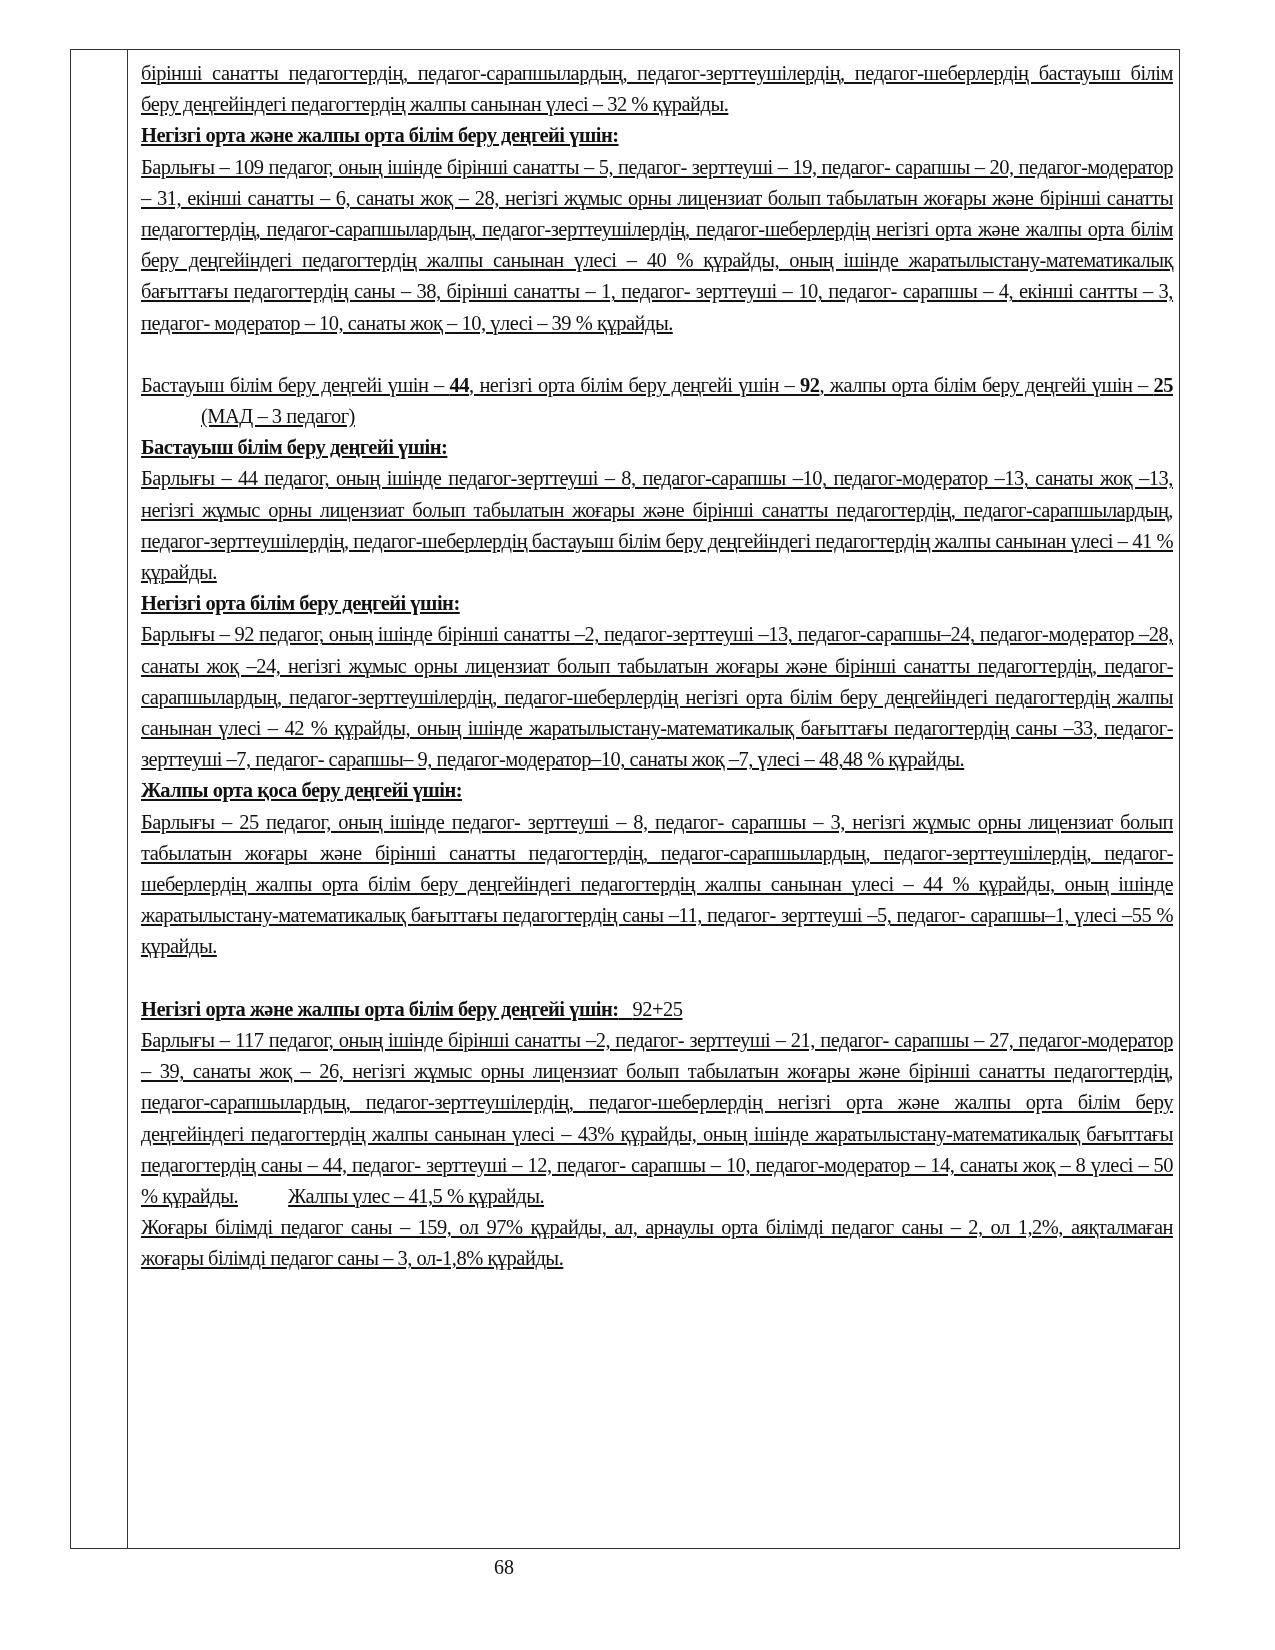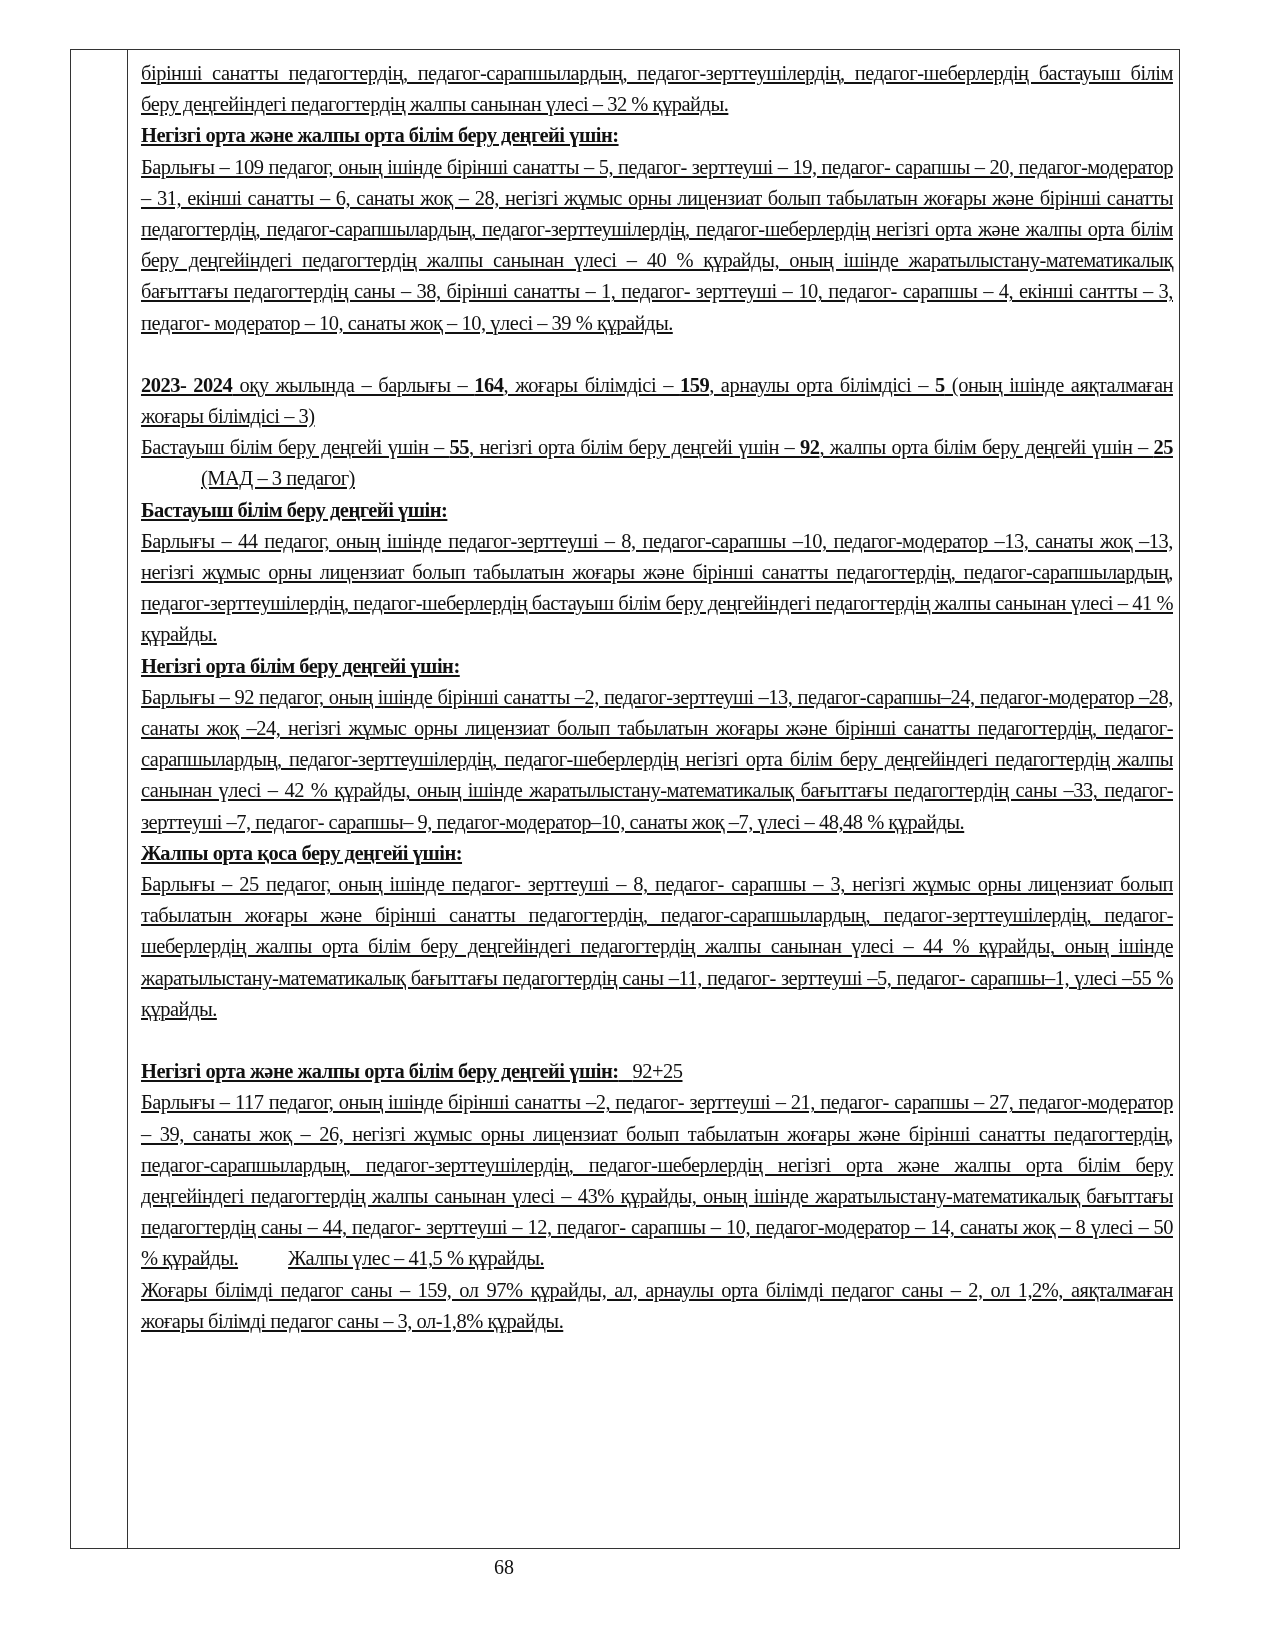--- a/index.html
+++ b/index.html
@@ -22,23 +22,22 @@
 <body>
 
 <div class="table">
   <div class="col-divider"></div>
   <div class="content">
     <p>бірінші санатты педагогтердің, педагог-сарапшылардың, педагог-зерттеушілердің, педагог-шеберлердің бастауыш білім беру деңгейіндегі педагогтердің жалпы санынан үлесі – 32 %  құрайды.</p>
     <p class="h">Негізгі орта және жалпы орта білім беру деңгейі үшін:</p>
     <p>Барлығы – 109 педагог, оның ішінде  бірінші санатты – 5, педагог- зерттеуші – 19, педагог- сарапшы – 20,  педагог-модератор – 31, екінші санатты – 6, санаты жоқ – 28, негізгі жұмыс орны лицензиат болып табылатын жоғары және бірінші санатты педагогтердің, педагог-сарапшылардың, педагог-зерттеушілердің, педагог-шеберлердің негізгі орта және жалпы орта білім беру деңгейіндегі педагогтердің жалпы санынан үлесі – 40 % құрайды, оның ішінде жаратылыстану-математикалық бағыттағы педагогтердің саны – 38, бірінші санатты – 1, педагог- зерттеуші – 10, педагог- сарапшы – 4, екінші сантты – 3,  педагог- модератор – 10,  санаты жоқ – 10, үлесі –  39 % құрайды.</p>
     <div class="gap"></div>
 
-    <p><b>2023- 2024</b><span> оқу жылында – барлығы – </span><b>164</b><span>, жоғары білімдісі – </span><b>159</b><span>, арнаулы орта білімдісі – </span><b>5</b><span> (оның ішінде аяқталмаған жоғары білімдісі – 3)</span></p>
 
-    <p><span>Бастауыш білім беру деңгейі үшін – </span><b>55</b><span>, негізгі орта білім беру деңгейі үшін – </span><b>92</b><span>, жалпы орта білім беру деңгейі үшін – </span><b>25</b><span class="sp"></span><span>(МАД – 3 педагог)</span></p>
+    <p><span>Бастауыш білім беру деңгейі үшін – </span><b>44</b><span>, негізгі орта білім беру деңгейі үшін – </span><b>92</b><span>, жалпы орта білім беру деңгейі үшін – </span><b>25</b><span class="sp"></span><span>(МАД – 3 педагог)</span></p>
 
     <p class="h">Бастауыш білім беру деңгейі үшін:</p>
     <p>Барлығы – 44 педагог, оның ішінде    педагог-зерттеуші – 8, педагог-сарапшы –10, педагог-модератор –13, санаты жоқ –13, негізгі жұмыс орны лицензиат болып табылатын жоғары және бірінші санатты педагогтердің, педагог-сарапшылардың, педагог-зерттеушілердің, педагог-шеберлердің бастауыш білім беру деңгейіндегі педагогтердің жалпы санынан үлесі – 41 %  құрайды.</p>
     <p class="h">Негізгі орта білім беру деңгейі үшін:</p>
     <p>Барлығы – 92 педагог, оның ішінде  бірінші санатты –2, педагог-зерттеуші –13, педагог-сарапшы–24, педагог-модератор –28, санаты  жоқ –24, негізгі жұмыс орны лицензиат болып табылатын жоғары және бірінші санатты педагогтердің, педагог-сарапшылардың, педагог-зерттеушілердің, педагог-шеберлердің негізгі орта білім беру деңгейіндегі педагогтердің жалпы санынан үлесі – 42 % құрайды, оның ішінде жаратылыстану-математикалық бағыттағы педагогтердің саны –33, педагог-зерттеуші –7, педагог- сарапшы– 9, педагог-модератор–10, санаты жоқ –7,  үлесі – 48,48 % құрайды.</p>
     <p class="h">Жалпы орта қоса беру деңгейі үшін:</p>
     <p>Барлығы – 25 педагог, оның ішінде  педагог- зерттеуші – 8, педагог- сарапшы – 3,  негізгі жұмыс орны лицензиат болып табылатын жоғары және бірінші санатты педагогтердің, педагог-сарапшылардың, педагог-зерттеушілердің, педагог-шеберлердің жалпы орта білім беру деңгейіндегі педагогтердің жалпы санынан үлесі – 44 % құрайды, оның ішінде жаратылыстану-математикалық бағыттағы педагогтердің саны –11, педагог- зерттеуші –5, педагог- сарапшы–1, үлесі –55 % құрайды.</p>
     <div class="gap"></div>
 
     <p><b>Негізгі орта және жалпы орта білім беру деңгейі үшін:</b>&nbsp;&nbsp;&nbsp;<span>92+25</span></p>

